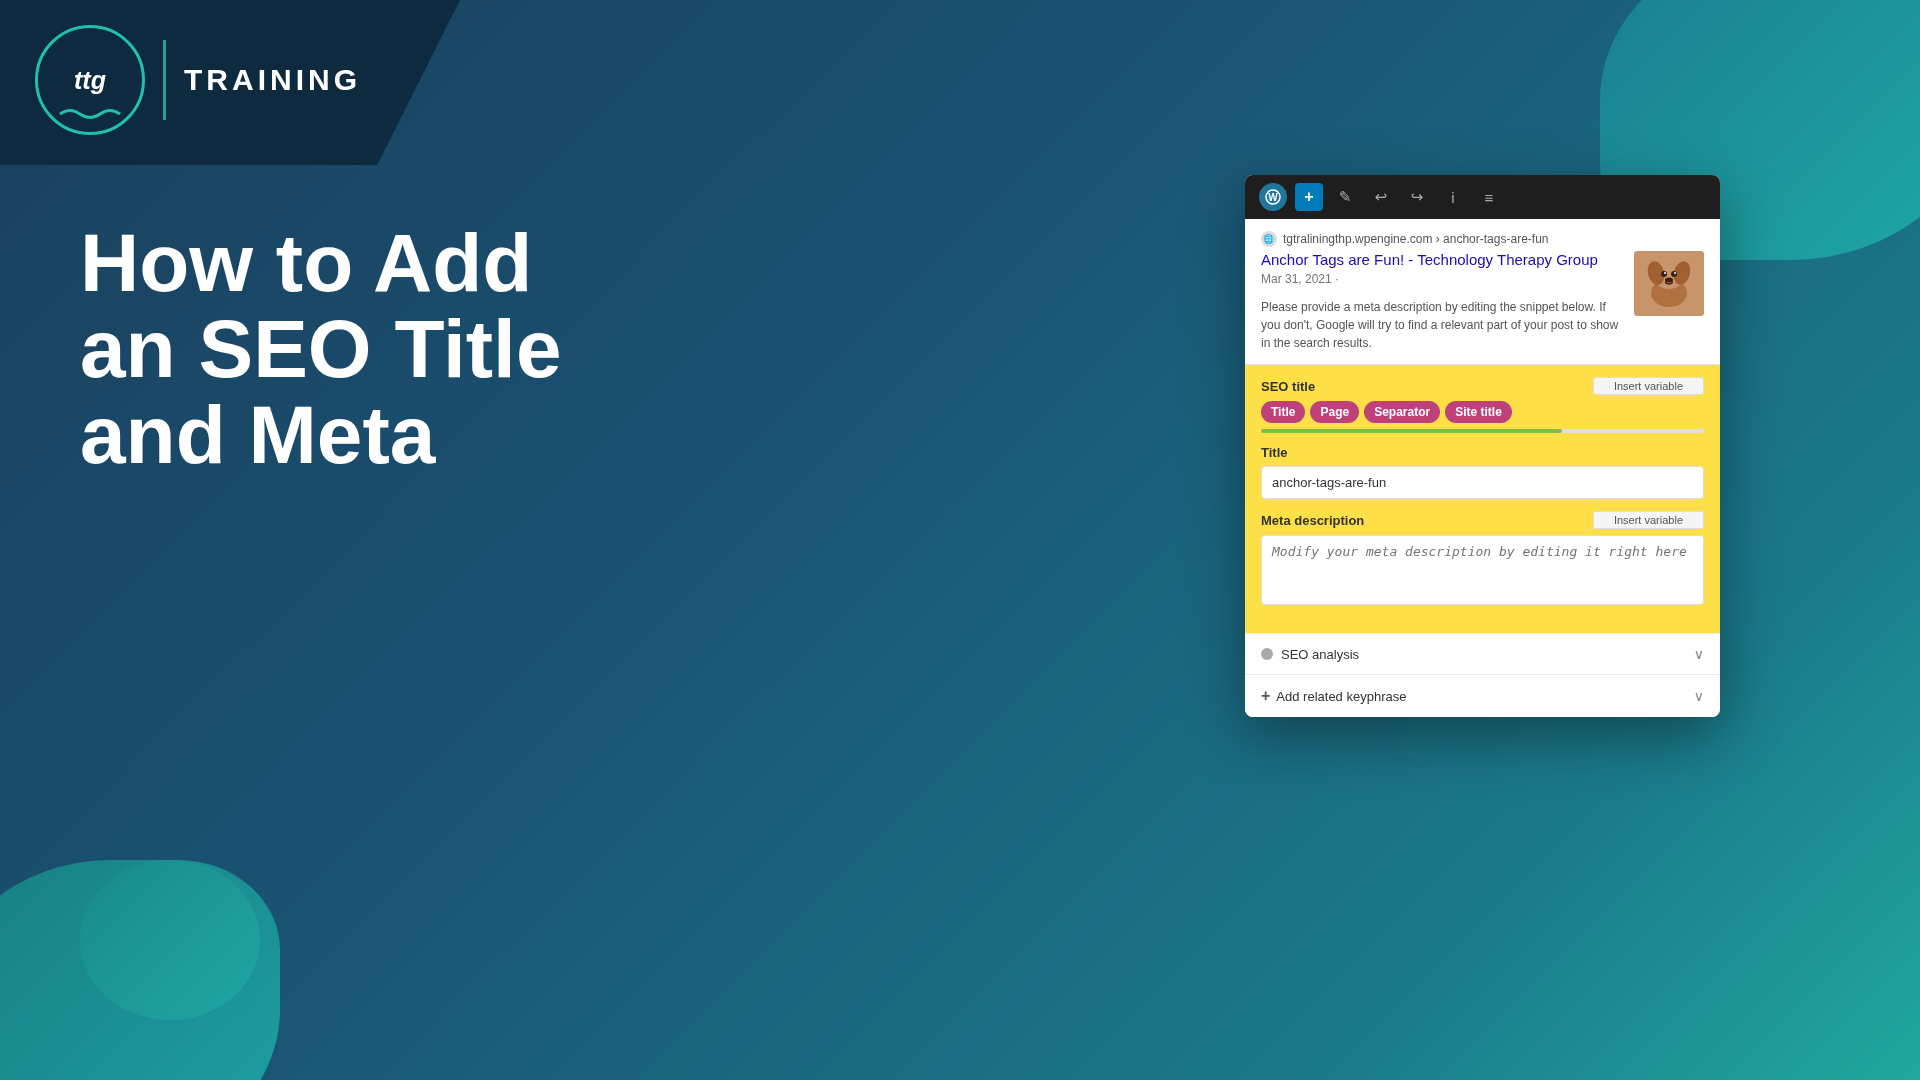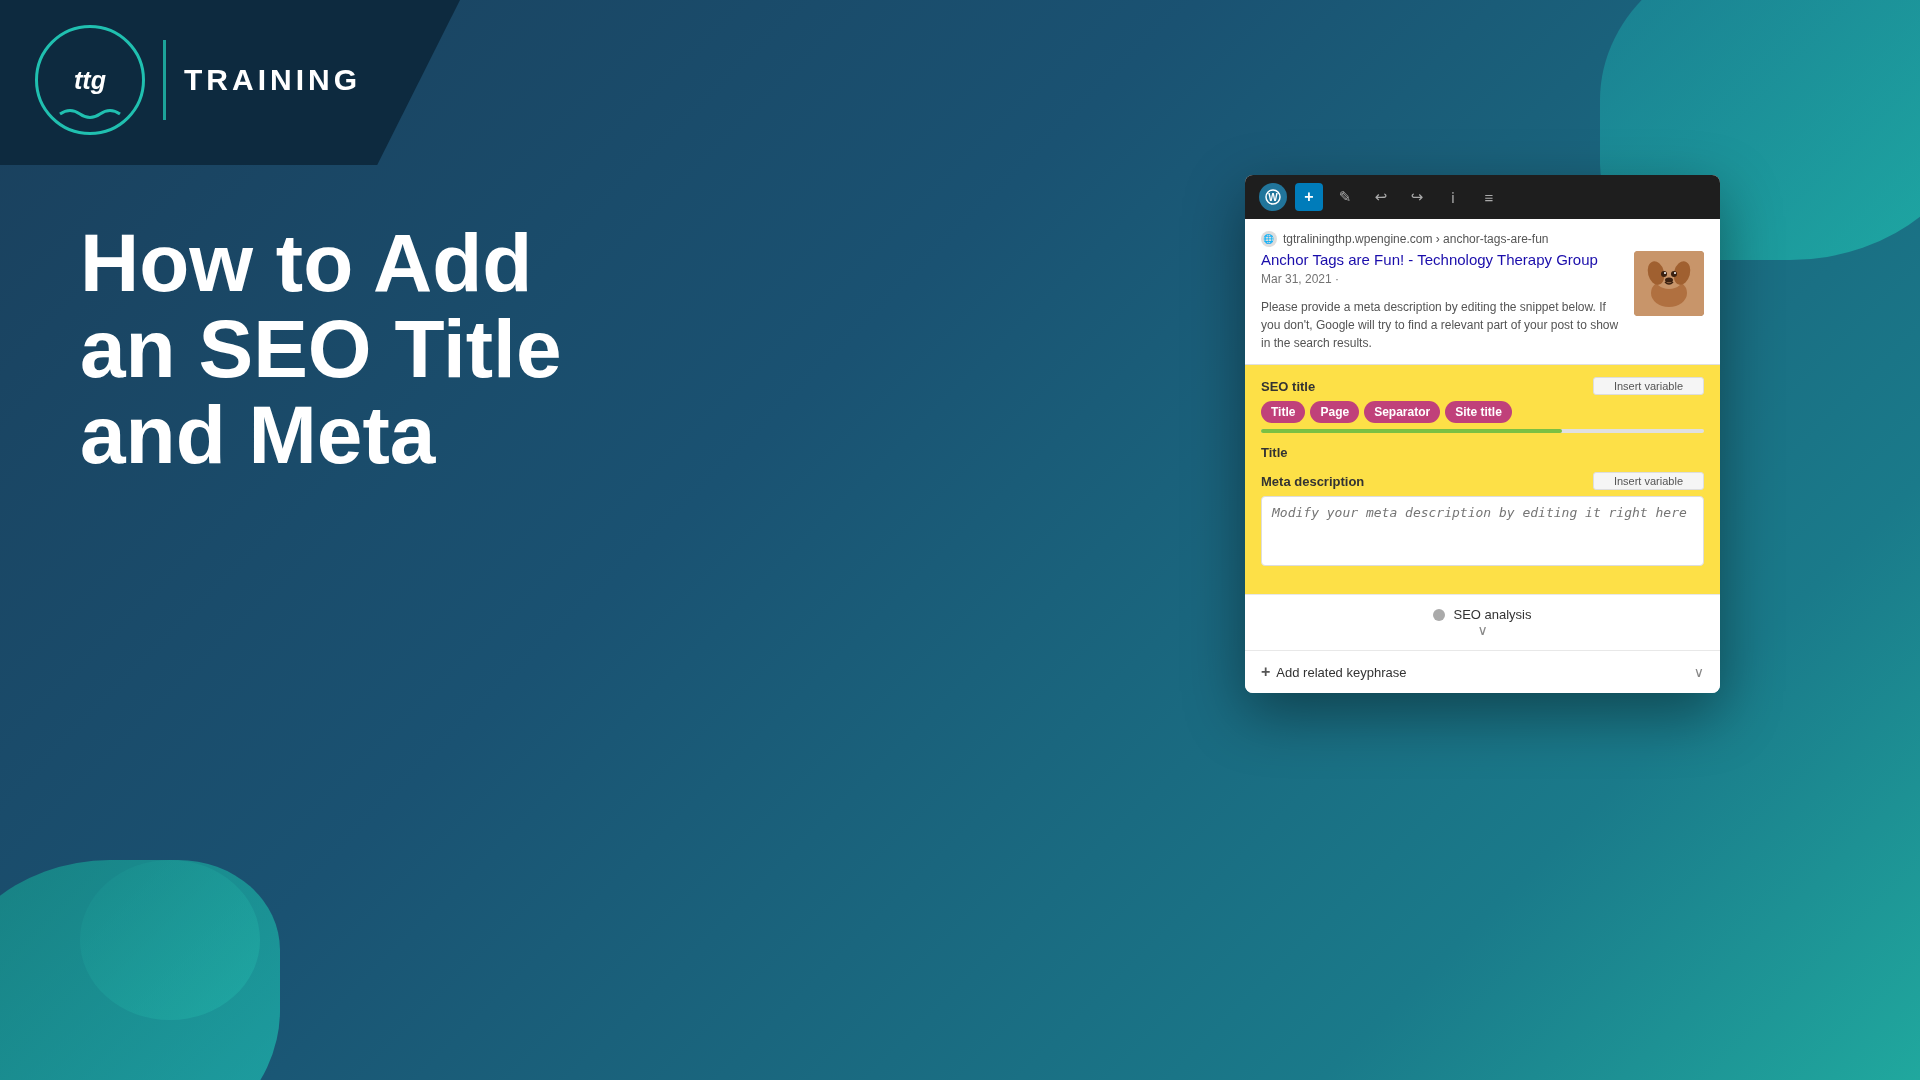--- a/index.html
+++ b/index.html
@@ -361,21 +361,20 @@
 
     
     .analysis-section {
       border-top: 1px solid #e8e8e8;
       padding: 12px 16px;
       background: white;
       display: flex;
       align-items: center;
       justify-content: space-between;
       cursor: pointer;
-      flex-direction: column;
     }
 
     .analysis-left {
       display: flex;
       align-items: center;
       gap: 8px;
     }
 
     .status-dot {
       width: 12px;
@@ -521,20 +520,21 @@
       </div>
       <div class="progress-bar-container">
         <div class="progress-bar-fill"></div>
       </div>
     </div>
 
     <div class="form-row">
       <div class="form-label">
         <span>Title</span>
       </div>
+      <input type="text" class="form-input" value="anchor-tags-are-fun" style="">
     </div>
 
     <div class="form-row">
       <div class="form-label">
         <span>Meta description</span>
         <button class="insert-var-btn">Insert variable</button>
       </div>
       <textarea class="meta-textarea" placeholder="Modify your meta description by editing it right here" style=""></textarea>
     </div>
   </div>

